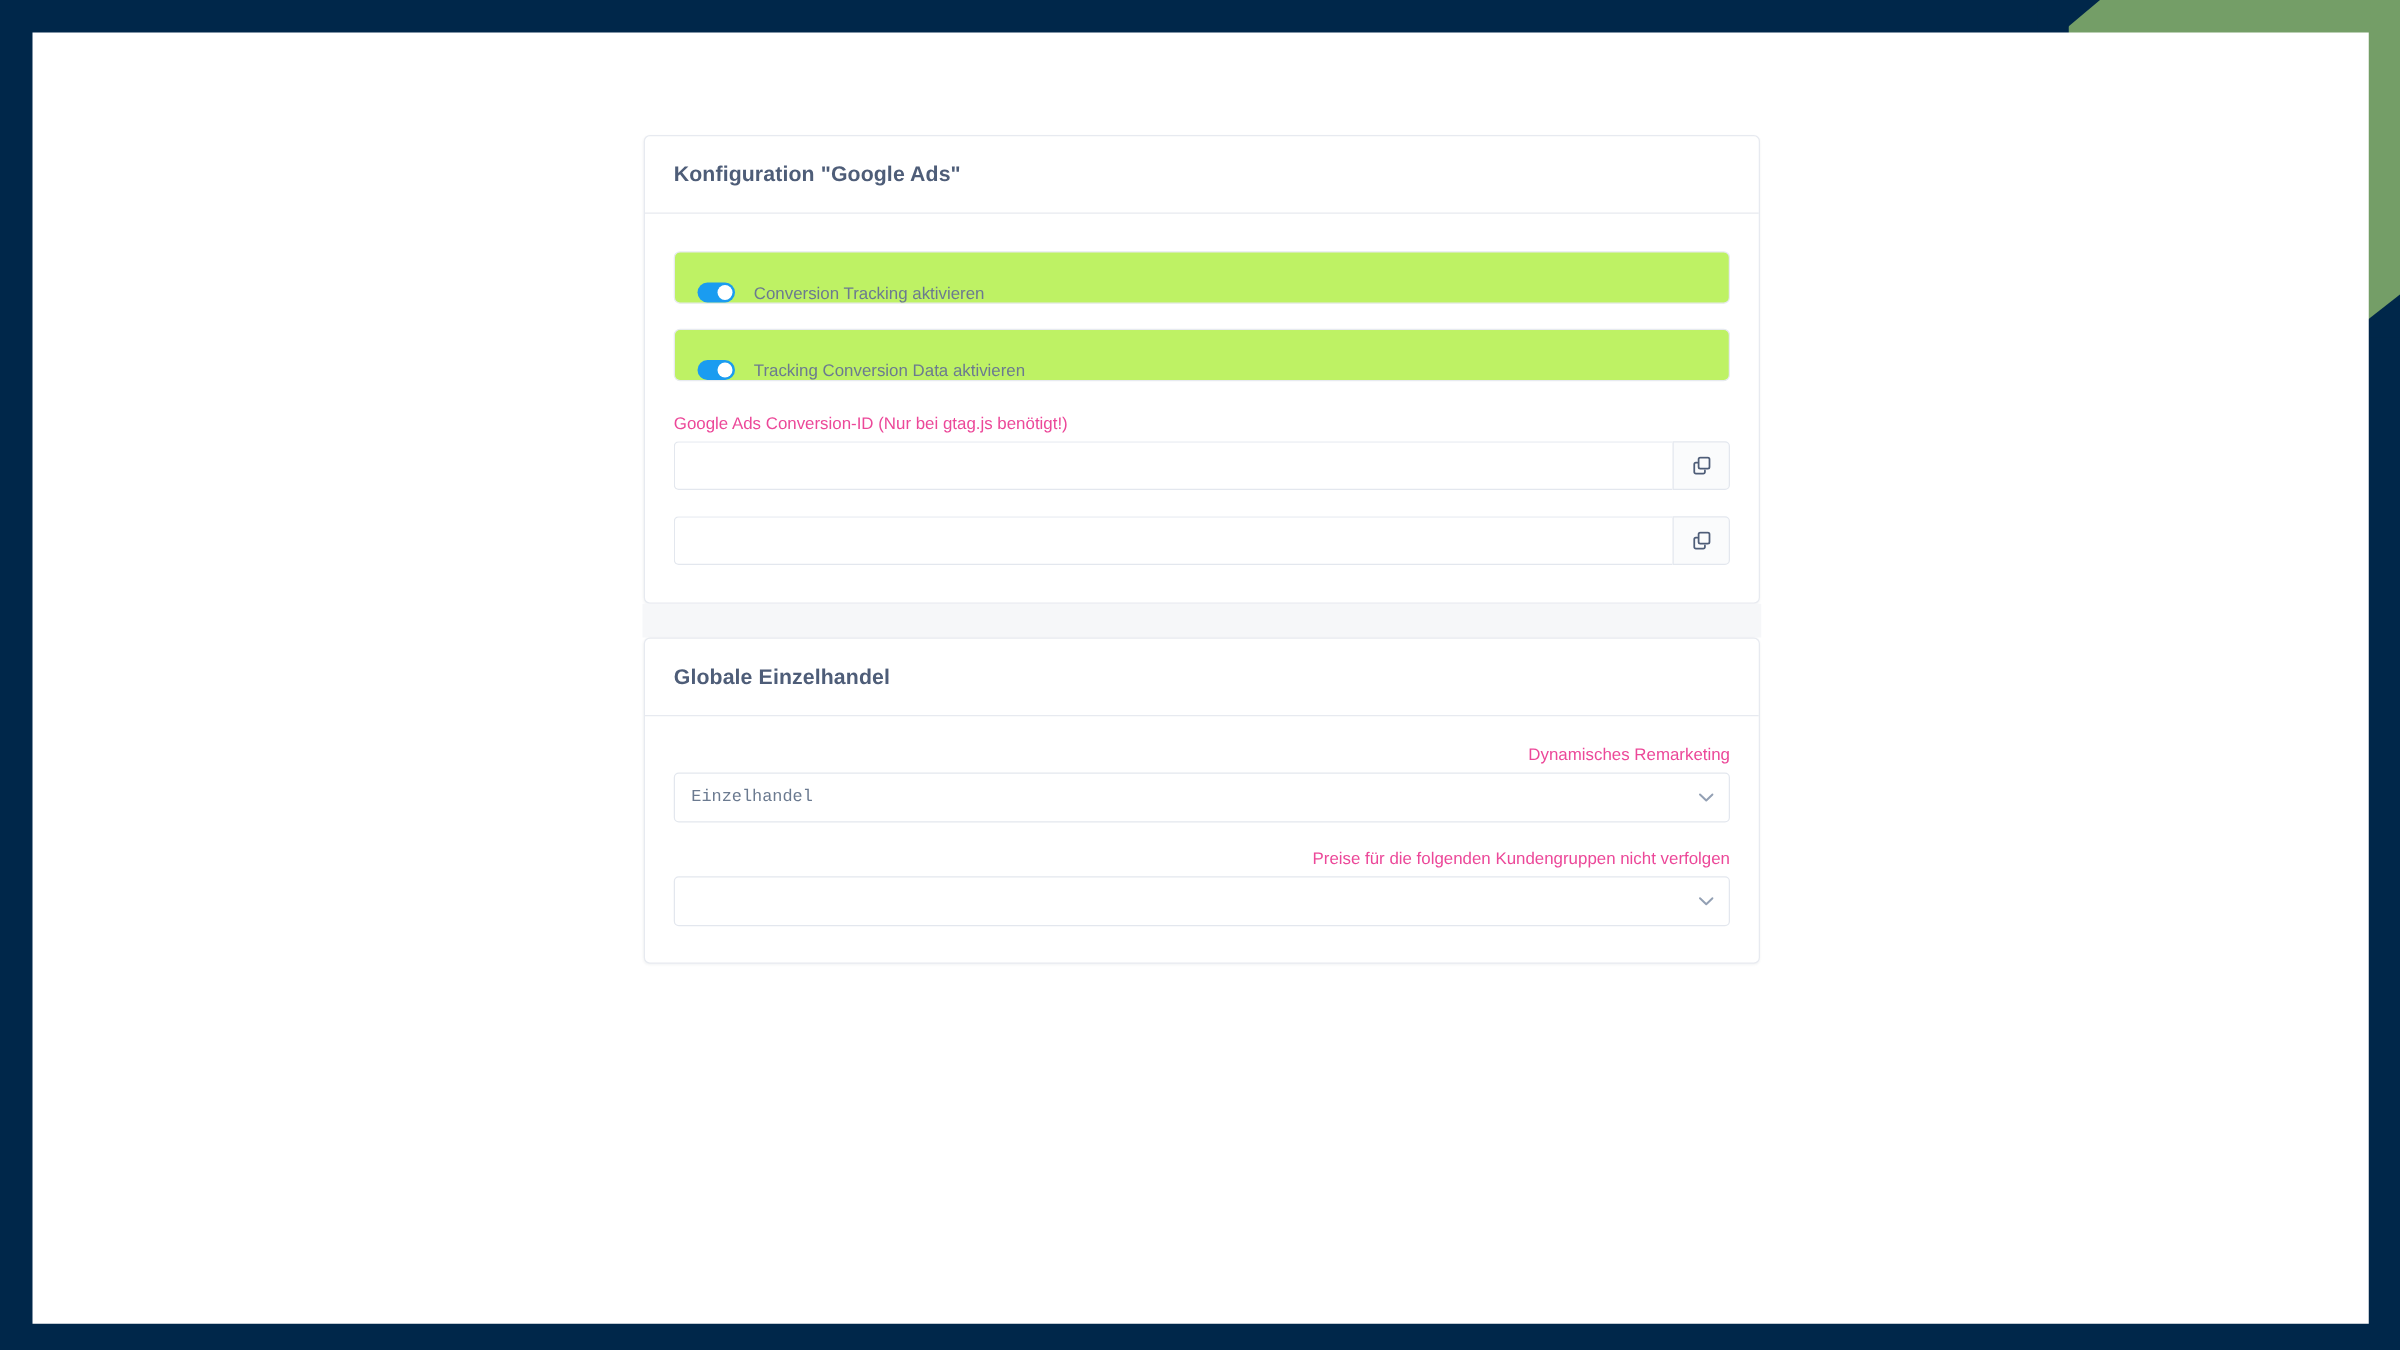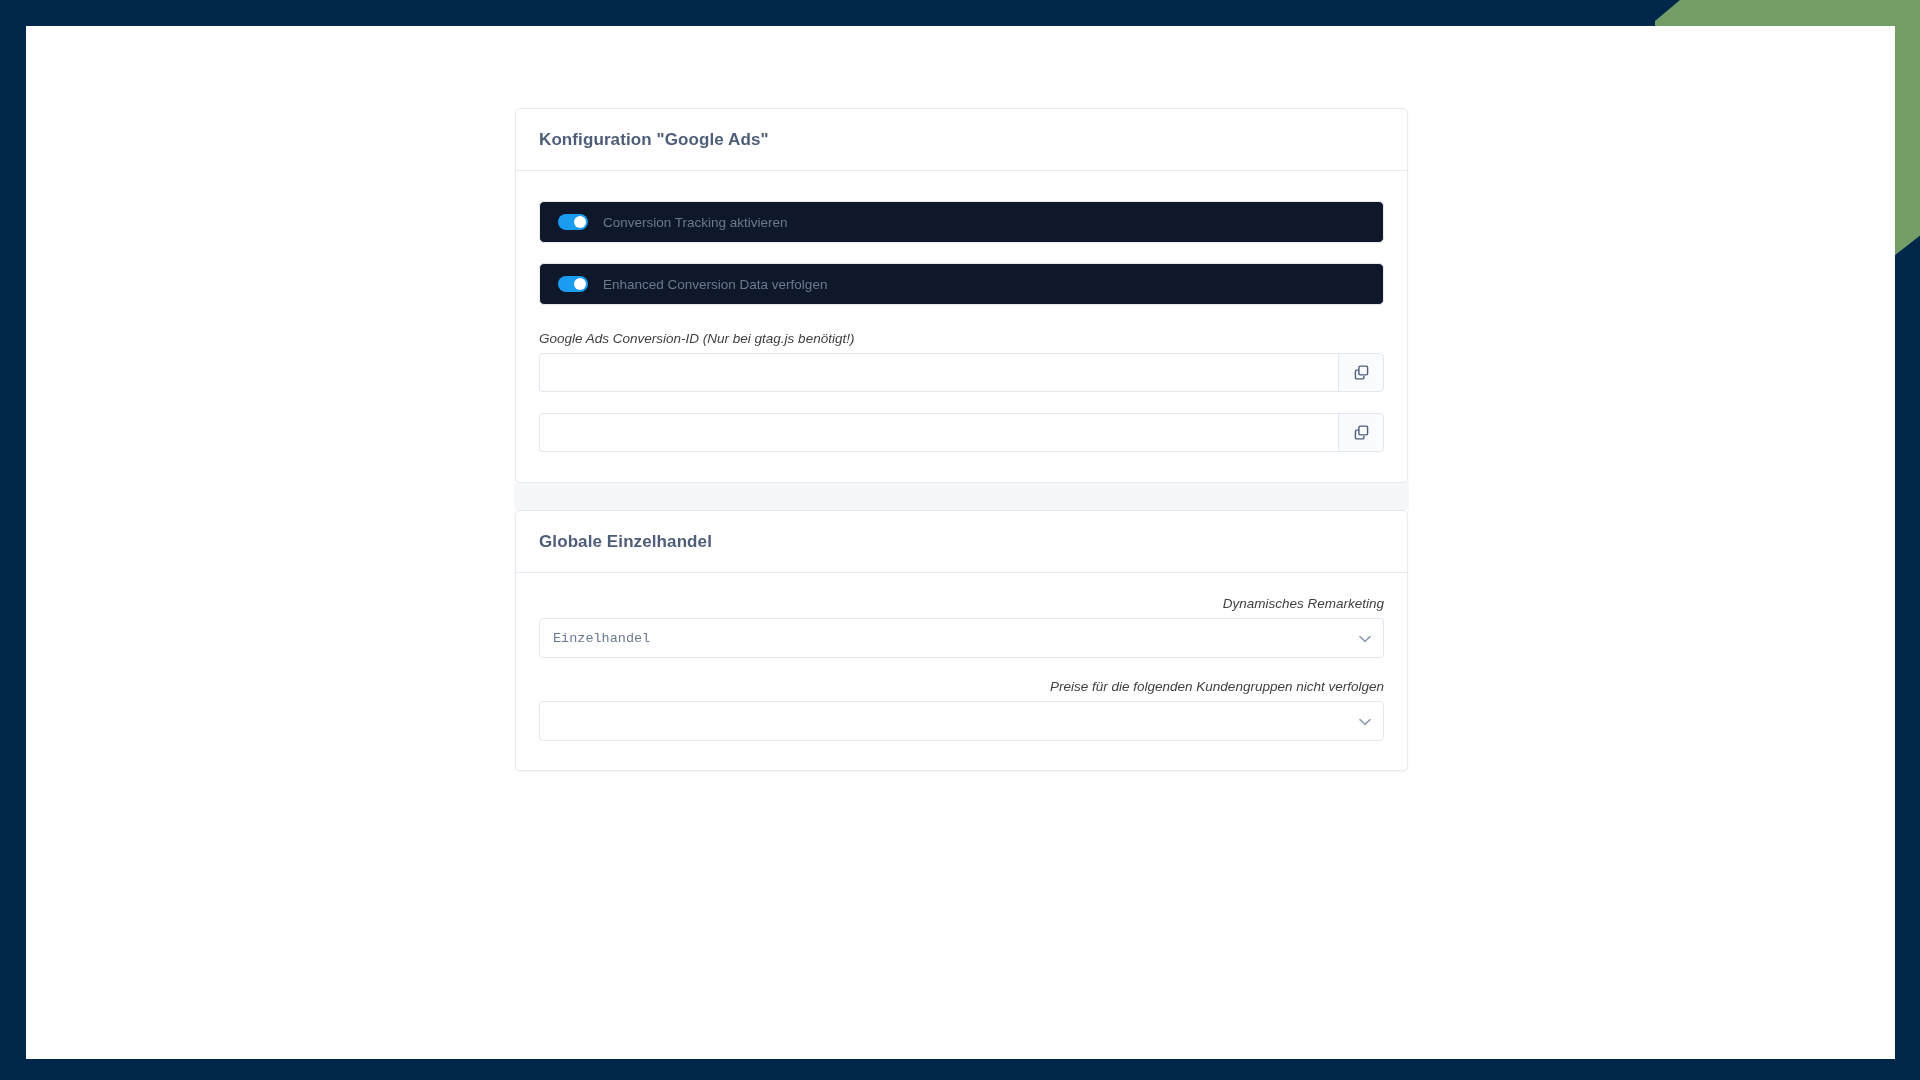--- a/index.html
+++ b/index.html
@@ -80,25 +80,25 @@
     font-weight: bold;
     color: #4e5d78;
     letter-spacing: .1px;
   }
 
   .card-body { padding: 30px 23px 30px 23px; }
 
   
   .toggle-row {
     display: flex;
-    align-items: center;
+    align-items: flex-end;
     gap: 15px;
     border: 1px solid #e7eaf0;
     border-radius: 5px;
-    background: #0f172a;
+    background: #bef264;
     padding: 0 18px;
     height: 42px;
     margin-bottom: 20px;
   }
   .switch {
     position: relative;
     width: 30px;
     height: 16px;
     border-radius: 9px;
     background: #1a9cf0;
@@ -118,23 +118,22 @@
     color: #6b7a90;
   }
 
   
   .field { margin-bottom: 19px; }
   .field:last-child { margin-bottom: 0; }
 
   .field-label {
     display: block;
     font-size: 13.5px;
-    color: #404040;
+    color: #ec4899;
     margin-bottom: 7px;
-    font-style: italic;
   }
 
   .input-group { display: flex; }
   .input-group .text-input {
     flex: 1 1 auto;
     height: 39px;
     border: 1px solid #e3e7ee;
     border-right: none;
     border-radius: 4px 0 0 4px;
     background: #ffffff;
@@ -211,21 +210,21 @@
           <span class="switch">
             <span class="knob"></span>
           </span>
           <span class="toggle-label">Conversion Tracking aktivieren</span>
         </div>
 
         <div class="toggle-row">
           <span class="switch">
             <span class="knob"></span>
           </span>
-          <span class="toggle-label">Enhanced Conversion Data verfolgen</span>
+          <span class="toggle-label">Tracking Conversion Data aktivieren</span>
         </div>
 
         <div class="field" style="margin-top:26px;">
           <label class="field-label">Google Ads Conversion-ID (Nur bei gtag.js benötigt!)</label>
           <div class="input-group">
             <input class="text-input" type="text" value="" style="">
             <div class="copy-btn">
               <svg width="15" height="15" viewBox="0 0 16 16">
                 <rect x="5.2" y="1.2" width="9.3" height="9.3" rx="1.4" fill="none" stroke="#4e5d78" stroke-width="1.5"></rect>
                 <path d="M10.6 12.1v1.3a1.4 1.4 0 0 1-1.4 1.4H2.9a1.4 1.4 0 0 1-1.4-1.4V6.9a1.4 1.4 0 0 1 1.4-1.4h1.2" fill="none" stroke="#4e5d78" stroke-width="1.5" stroke-linecap="round"></path>

